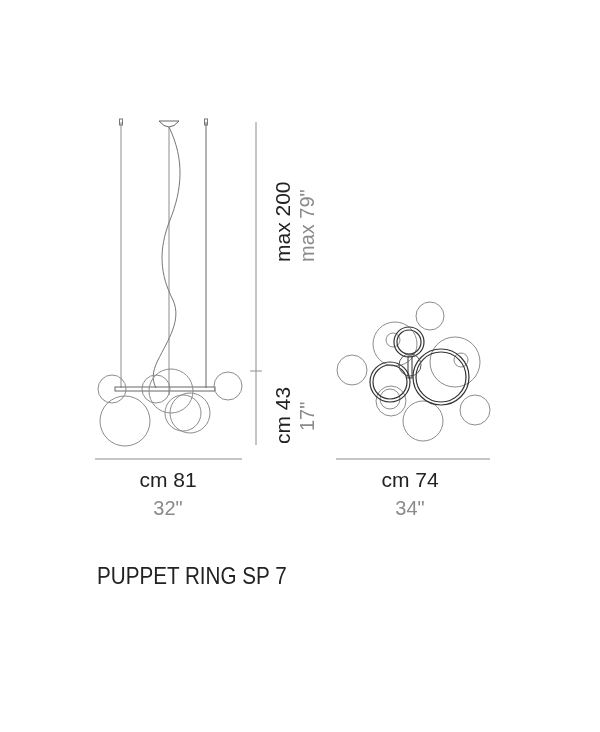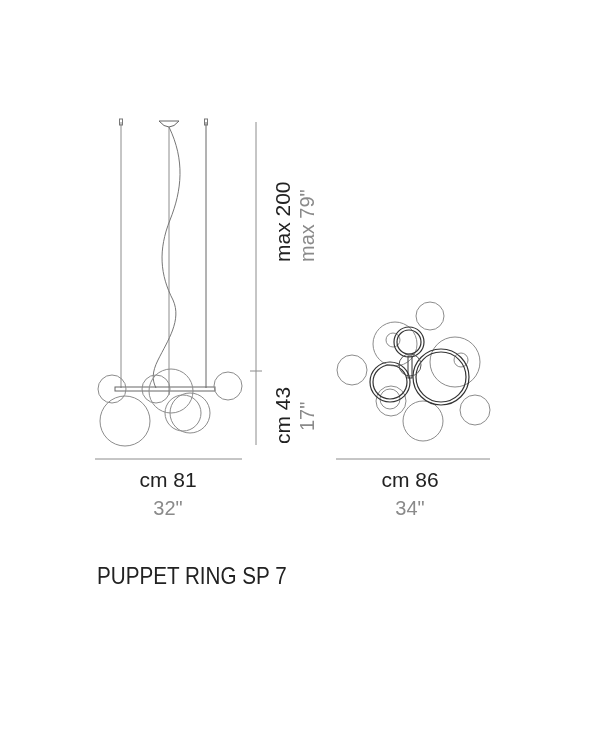--- a/index.html
+++ b/index.html
@@ -77,16 +77,16 @@
 </svg>
 
 <div class="abs dim-main vert" style="left:271px; top:262px; font-size:21px;">max 200</div>
 <div class="abs dim-sub vert" style="left:296px; top:262px; font-size:20px;">max 79"</div>
 <div class="abs dim-main vert" style="left:271px; top:444px; font-size:21px;">cm 43</div>
 <div class="abs dim-sub vert" style="left:296px; top:431px; font-size:20px;">17"</div>
 
 <div class="abs dim-main center" style="left:118px; top:468px; width:100px; font-size:21px;">cm 81</div>
 <div class="abs dim-sub center" style="left:118px; top:497px; width:100px; font-size:20px;">32"</div>
 
-<div class="abs dim-main center" style="left:360px; top:468px; width:100px; font-size:21px;">cm 86</div>
+<div class="abs dim-main center" style="left:360px; top:468px; width:100px; font-size:21px;">cm 74</div>
 <div class="abs dim-sub center" style="left:360px; top:497px; width:100px; font-size:20px;">34"</div>
 
 <div class="abs title" style="left:97px; top:562px;">PUPPET RING SP 7</div>
 
 </body></html>

